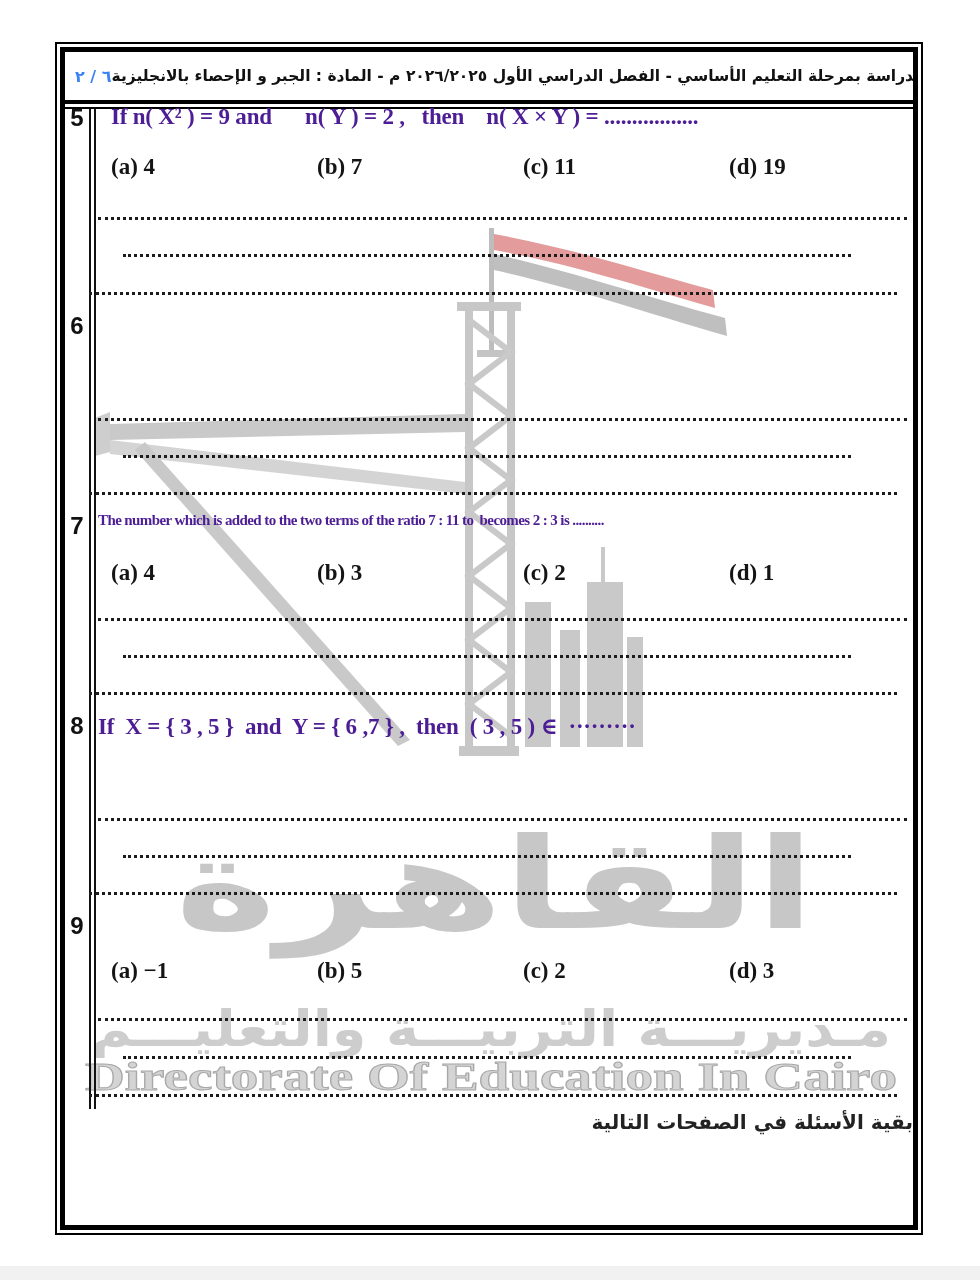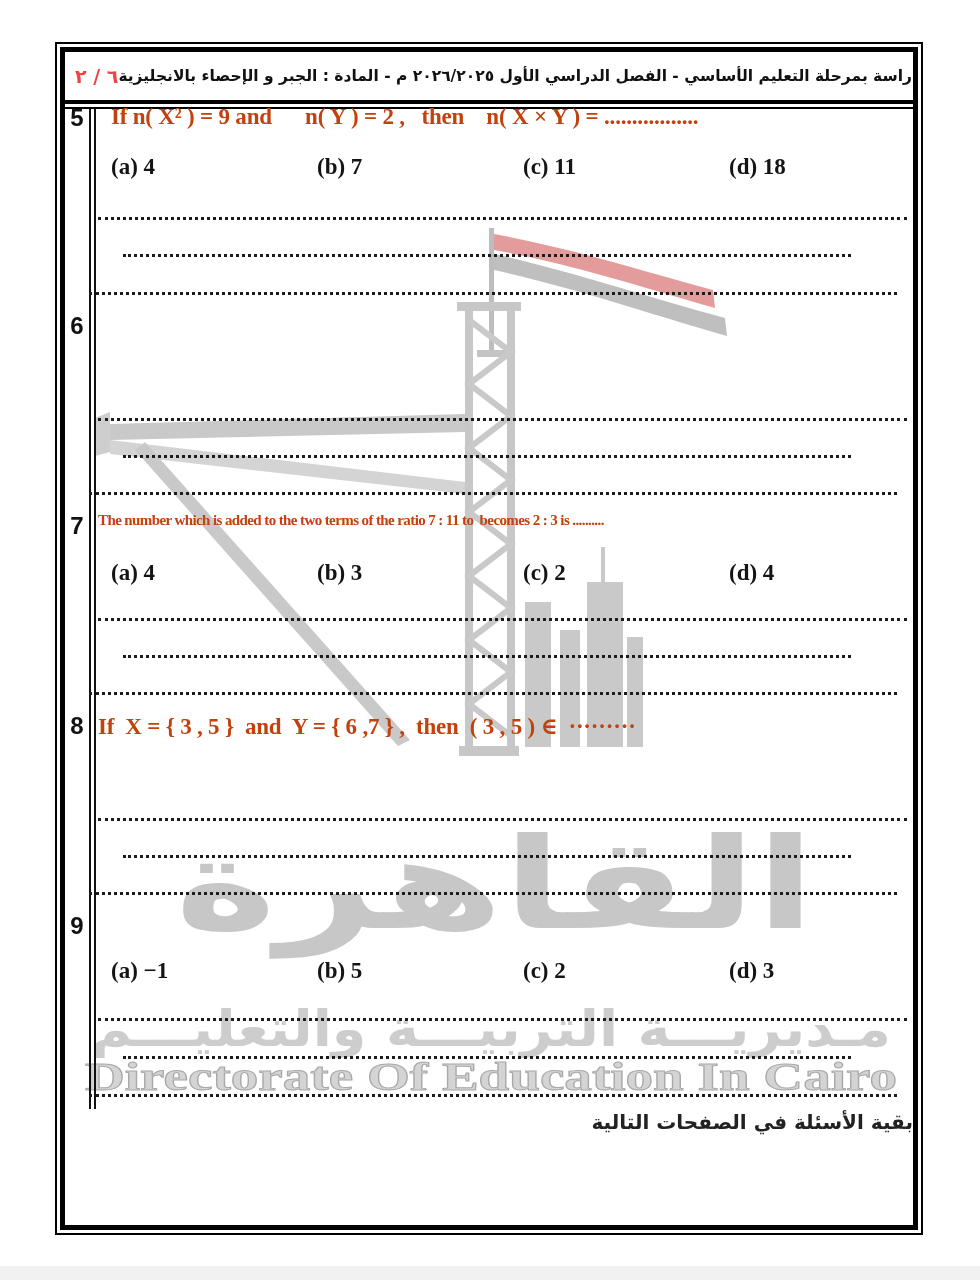--- a/index.html
+++ b/index.html
@@ -10,36 +10,36 @@
               border:2px solid #000;padding:3px;box-sizing:border-box;background:#fff;}
   .page{position:relative;width:100%;height:100%;border:5px solid #000;
         box-sizing:border-box;background:#fff;overflow:hidden;}
 
   .wm{position:absolute;left:0;top:0;z-index:0;}
   .layer{z-index:2;}
 
   .header{position:absolute;left:0;top:0;right:0;height:48px;display:flex;
           align-items:center;justify-content:space-between;padding:0 10px;
           box-sizing:border-box;z-index:2;}
-  .pagenum{font-family:"DejaVu Sans",sans-serif;font-weight:bold;font-size:19px;
-           color:#ef4444;direction:ltr;white-space:nowrap;}
+  .pagenum{font-family:"DejaVu Sans",sans-serif;font-weight:bold;font-size:16px;
+           color:#3b82f6;direction:ltr;white-space:nowrap;}
   .htitle{font-family:"DejaVu Sans",sans-serif;font-weight:bold;font-size:15.5px;
           color:#111;direction:rtl;text-align:right;flex:1;margin-right:26px;
           letter-spacing:-0.2px;white-space:nowrap;}
   .hrule{position:absolute;left:0;right:0;top:48px;height:3px;
          border-top:4px solid #000;border-bottom:2px solid #000;z-index:2;}
 
   .vline{position:absolute;left:24px;top:57px;height:1000px;width:3px;
          border-left:2px solid #111;border-right:2px solid #111;box-sizing:content-box;z-index:2;}
 
   .qnum{position:absolute;left:0;width:24px;text-align:center;
         font-family:"Liberation Sans","DejaVu Sans",sans-serif;font-weight:bold;
         font-size:24px;color:#111;z-index:2;}
   .qtext{position:absolute;left:33px;right:4px;font-weight:bold;font-size:23px;
-         color:#c2410c;white-space:pre;z-index:2;letter-spacing:-0.2px;}
+         color:#4c1d95;white-space:pre;z-index:2;letter-spacing:-0.2px;}
   .qtext--tight{font-size:15px;letter-spacing:-0.6px;}
   .opts{position:absolute;left:0;right:0;height:30px;z-index:2;}
   .opt{position:absolute;font-weight:bold;font-size:23px;color:#141414;white-space:pre;}
   .o1{left:46px}.o2{left:252px}.o3{left:458px}.o4{left:664px}
 
   .dotline{position:absolute;height:0;border-bottom:3px dotted #1c1c1c;z-index:2;}
   .dl-a{left:33px;right:6px;}
   .dl-b{left:58px;right:62px;}
   .dl-c{left:24px;right:16px;}
 
@@ -95,38 +95,38 @@
       </div>
       <div class="hrule"></div>
       <div class="vline"></div>
 
       <div class="qnum layer" style="top:52px">5</div>
       <div class="qtext layer" style="top:52px;left:46px">If n( X² ) = 9 and      n( Y ) = 2 ,   then    n( X × Y ) = .................</div>
       <div class="opts layer" style="top:102px">
         <span class="opt o1">(a) 4</span>
         <span class="opt o2">(b) 7</span>
         <span class="opt o3">(c) 11</span>
-        <span class="opt o4">(d) 18</span>
+        <span class="opt o4">(d) 19</span>
       </div>
       <div class="dotline dl-a" style="top:165px"></div>
       <div class="dotline dl-b" style="top:202px"></div>
       <div class="dotline dl-c" style="top:240px"></div>
 
       <div class="qnum layer" style="top:260px">6</div>
       <div class="dotline dl-a" style="top:366px"></div>
       <div class="dotline dl-b" style="top:403px"></div>
       <div class="dotline dl-c" style="top:440px"></div>
 
       <div class="qnum layer" style="top:460px">7</div>
       <div class="qtext qtext--tight layer" style="top:460px">The number which is added to the two terms of the ratio 7 : 11 to  becomes 2 : 3 is ..........</div>
       <div class="opts layer" style="top:508px">
         <span class="opt o1">(a) 4</span>
         <span class="opt o2">(b) 3</span>
         <span class="opt o3">(c) 2</span>
-        <span class="opt o4">(d) 4</span>
+        <span class="opt o4">(d) 1</span>
       </div>
       <div class="dotline dl-a" style="top:566px"></div>
       <div class="dotline dl-b" style="top:603px"></div>
       <div class="dotline dl-c" style="top:640px"></div>
 
       <div class="qnum layer" style="top:660px">8</div>
       <div class="qtext layer" style="top:660px">If  X = { 3 , 5 }  and  Y = { 6 ,7 } ,  then  ( 3 , 5 ) ∈  ·········</div>
       <div class="dotline dl-a" style="top:766px"></div>
       <div class="dotline dl-b" style="top:803px"></div>
       <div class="dotline dl-c" style="top:840px"></div>

